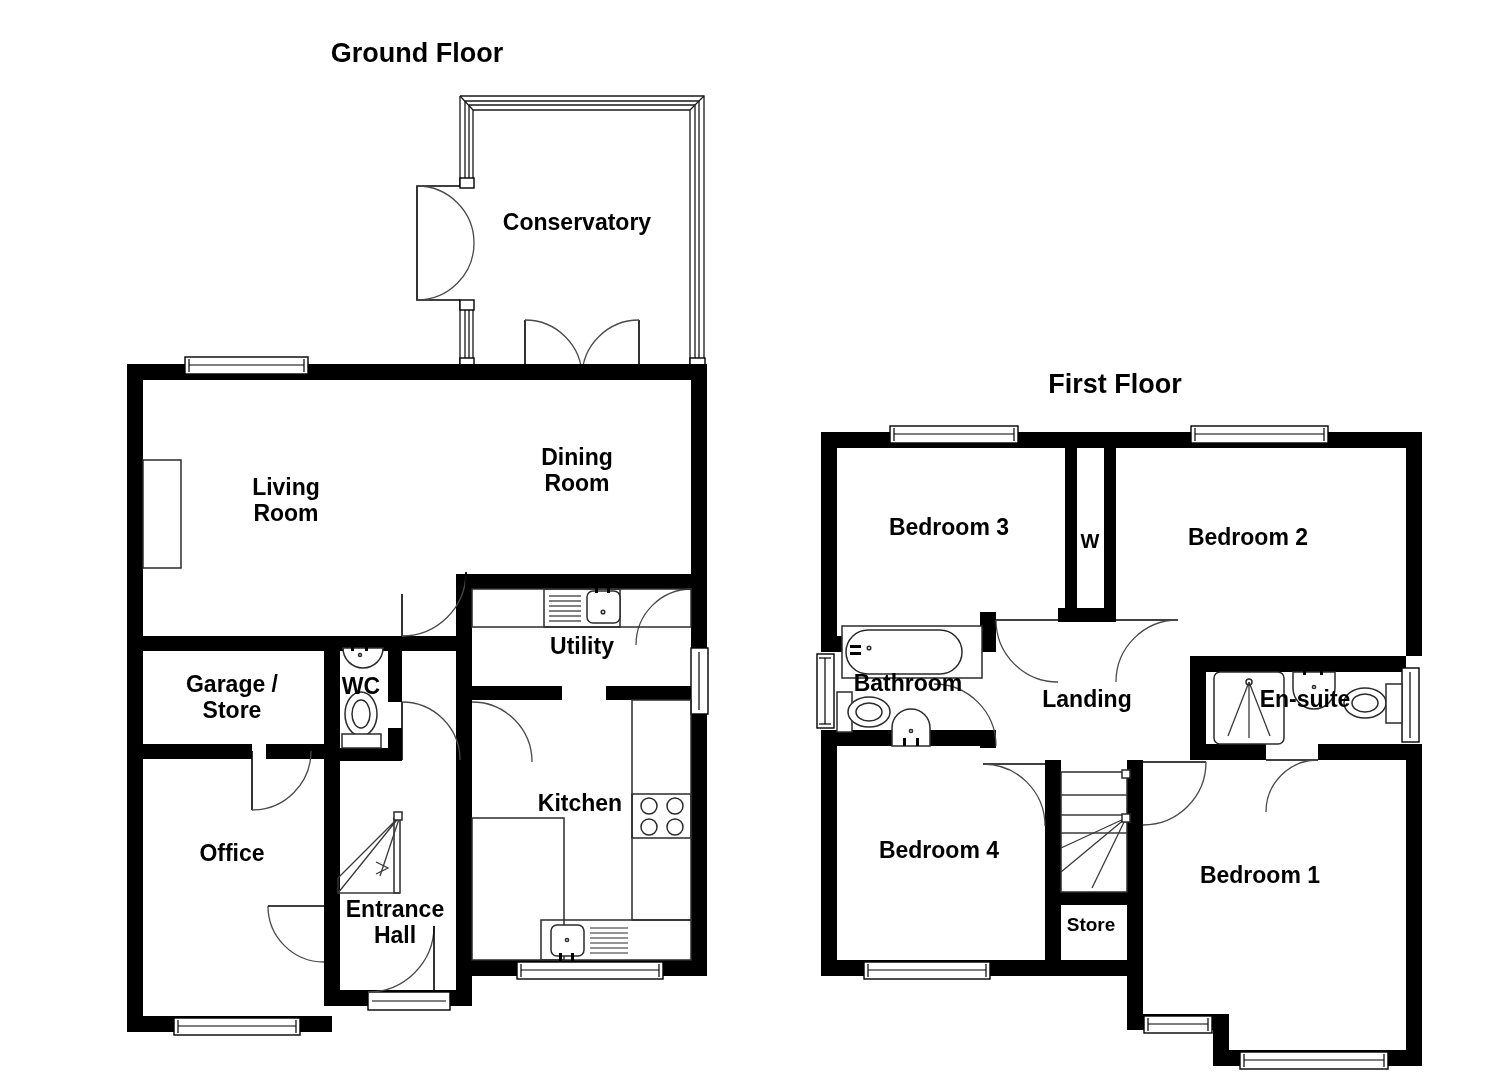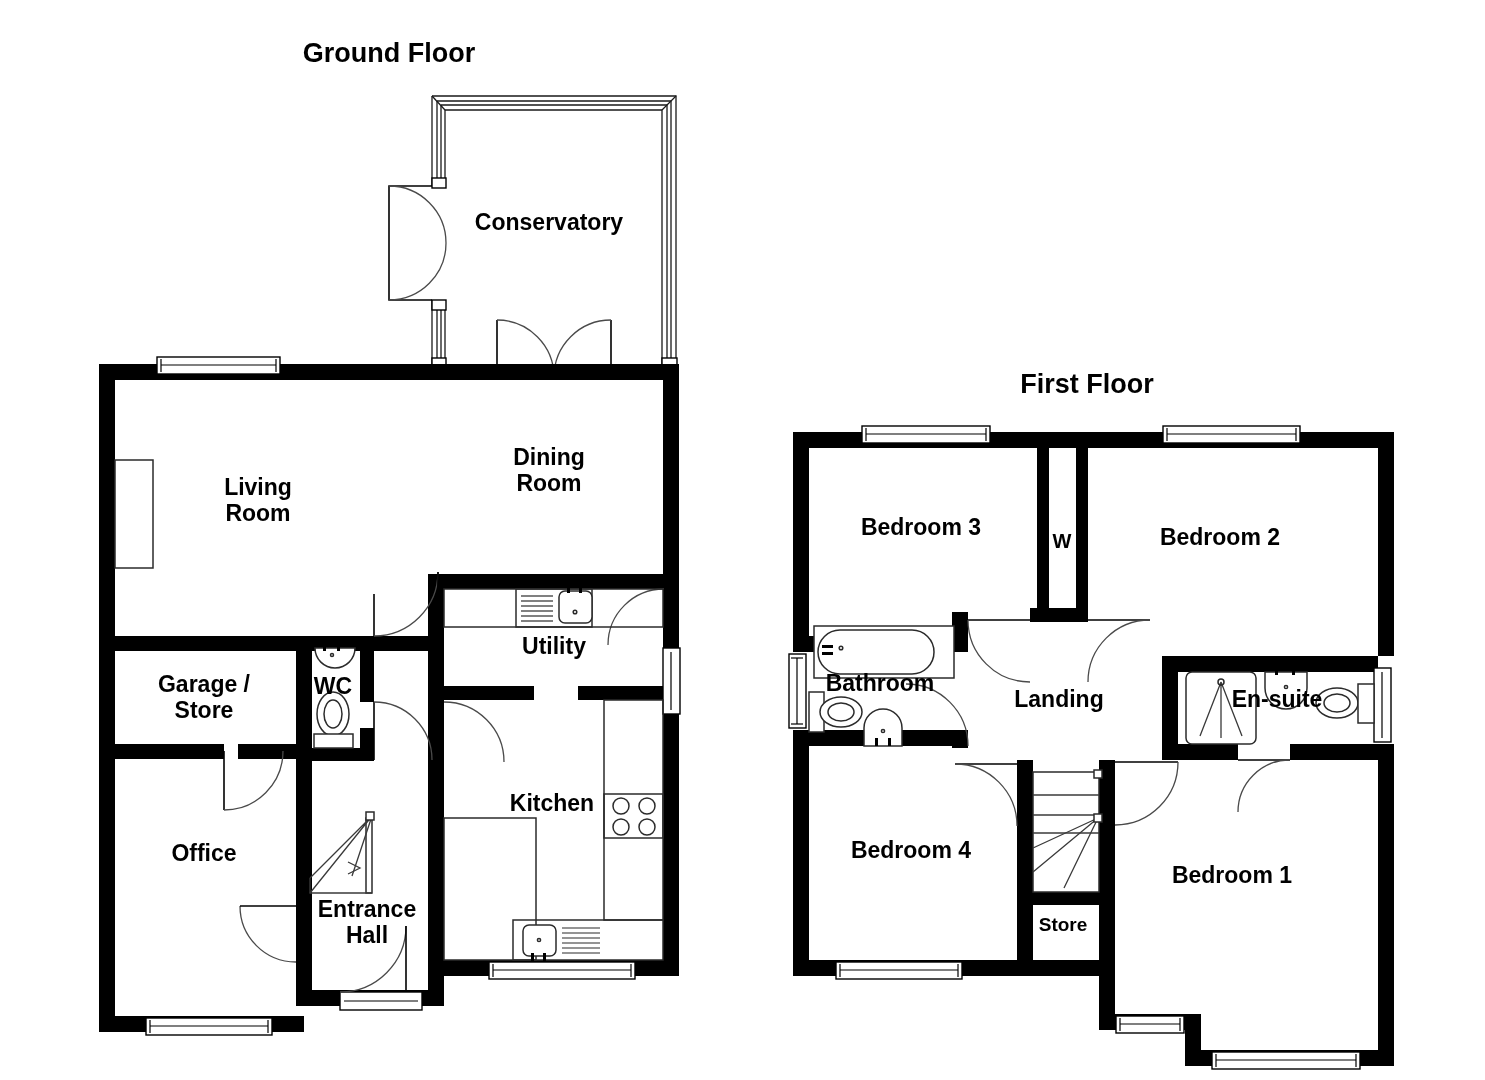--- a/index.html
+++ b/index.html
@@ -2,21 +2,21 @@
 <html><head>
 <meta charset="utf-8">
 <style>
   html,body{margin:0;padding:0;background:#ffffff;}
   body{
     width:1485px;height:1080px;
     font-family:"Liberation Sans", sans-serif;
     position:relative;overflow:hidden;
     -webkit-font-smoothing:antialiased;
   }
-  #plan-root{position:absolute;inset:0;}
+  #plan-root{position:absolute;inset:0;padding-left:28px;}
   svg#floorplan{display:block;width:1485px;height:1080px;}
 
   .floor-title{
     font-family:"Liberation Sans", sans-serif;
     font-size:27px;font-weight:bold;fill:#000;
     text-anchor:middle;dominant-baseline:middle;
   }
   .room-label{
     font-family:"Liberation Sans", sans-serif;
     font-size:23px;font-weight:bold;fill:#000;

